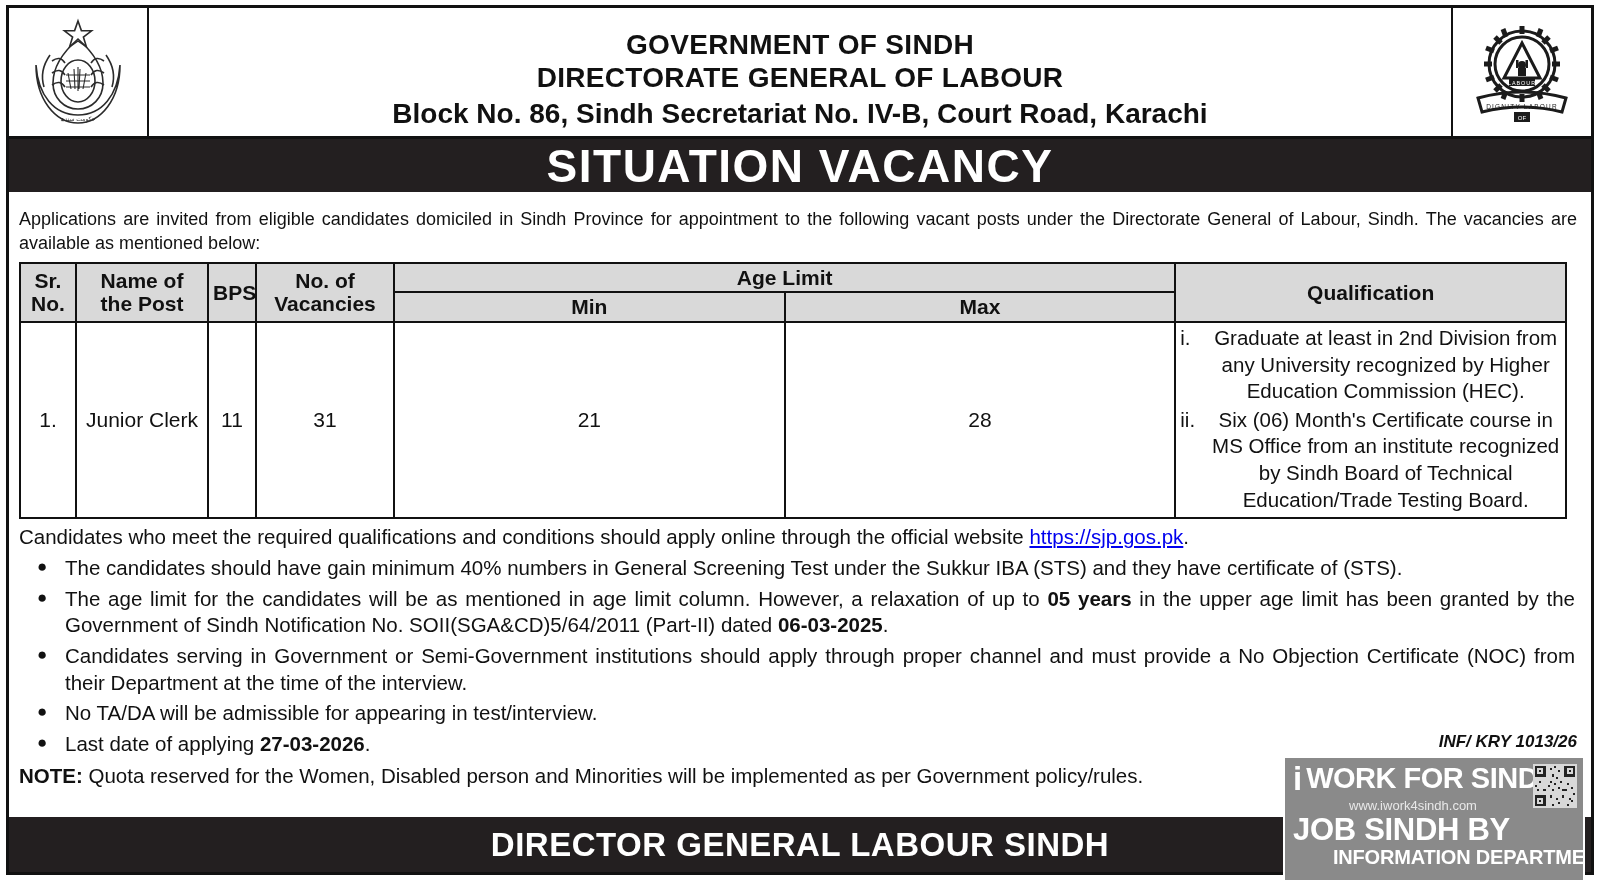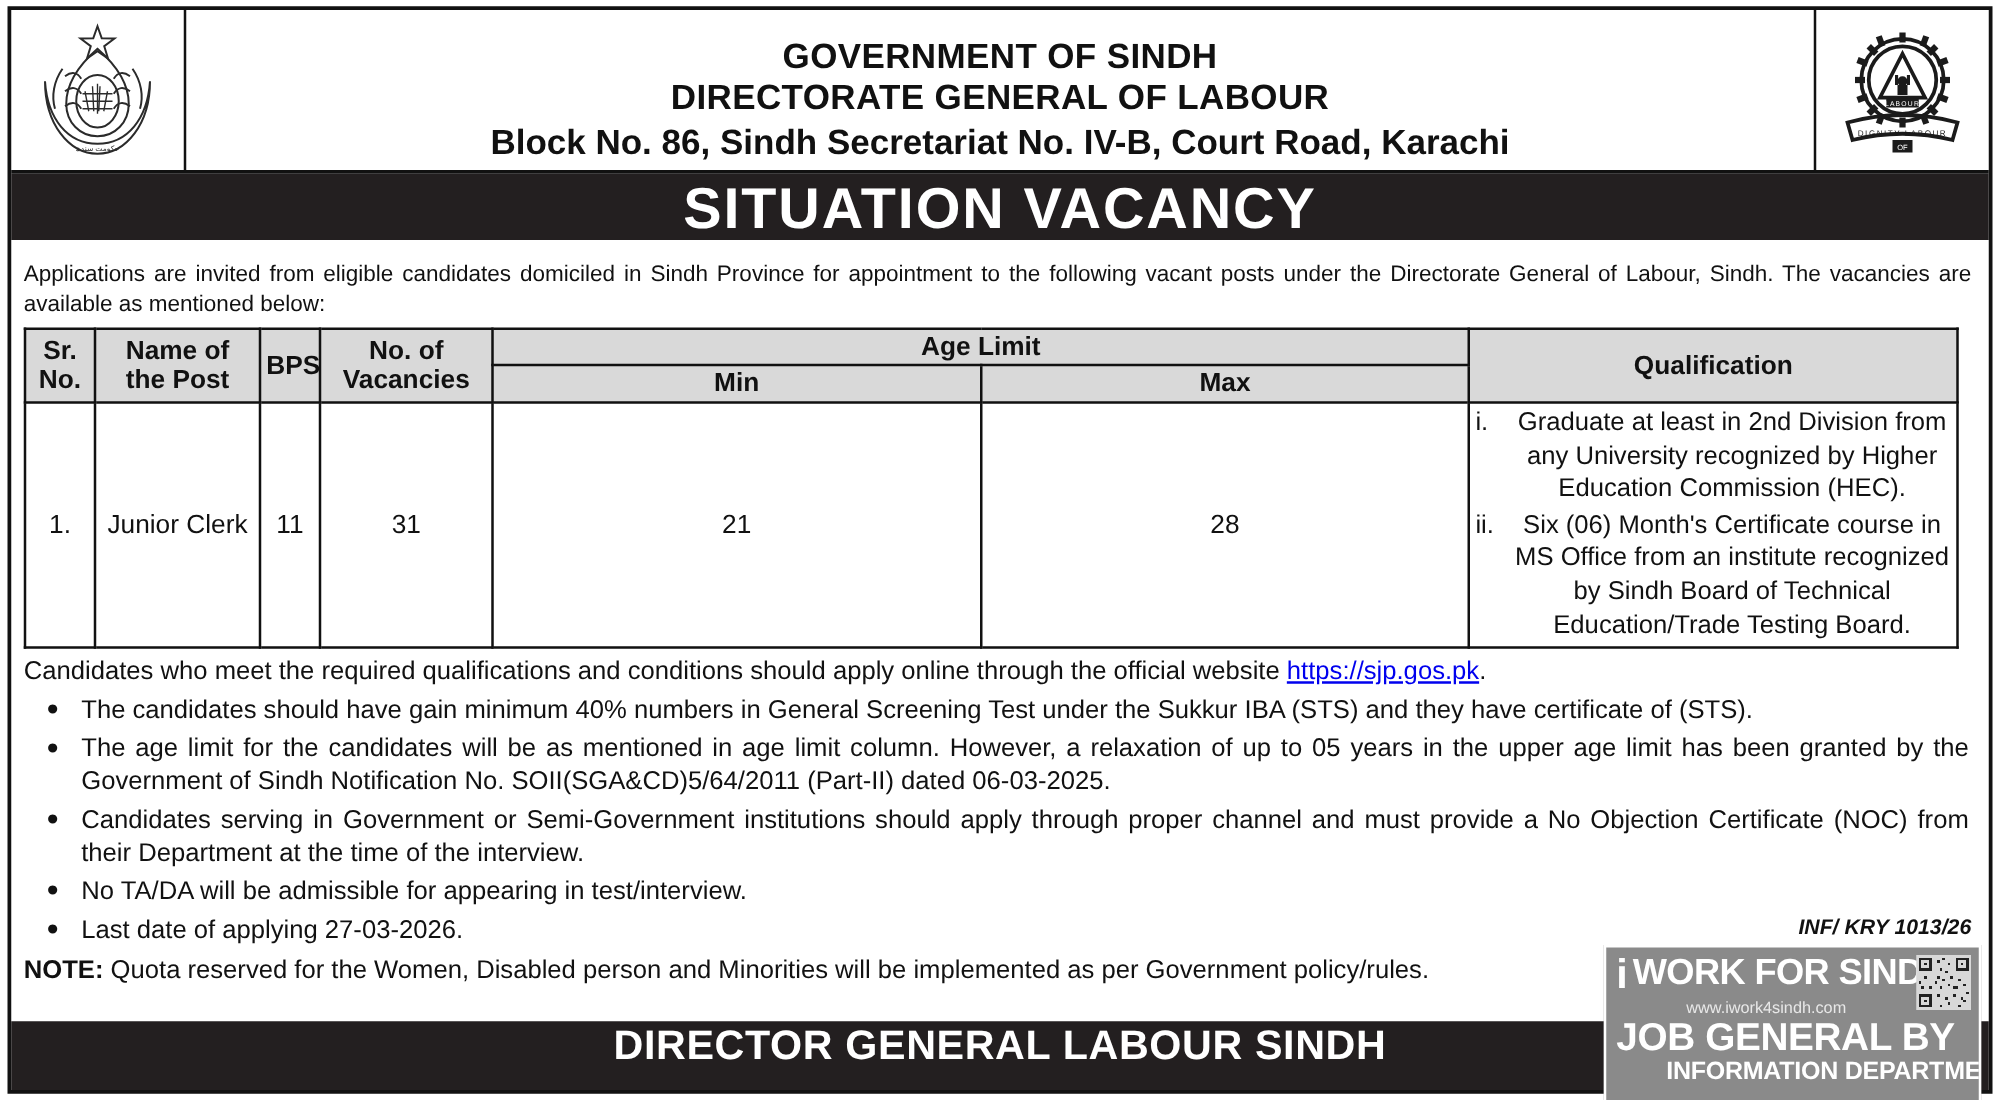--- a/index.html
+++ b/index.html
@@ -191,38 +191,39 @@
     flex: 0 0 46px;
     padding-left: 18px;
     font-size: 17px;
     line-height: 1.45;
   }
   .note-txt {
     flex: 1 1 auto;
     padding-right: 6px;
   }
   .note-txt.justify { text-align: justify; }
-  .note-txt b { font-weight: normal; }
+  .note-txt b { font-weight: bold; }
 
   .note-final {
     font-size: 20.5px;
     color: #111;
     margin-top: 5px;
     line-height: 1.3;
   }
   .note-final .lbl { font-weight: bold; }
 
   
   .footer {
     position: absolute;
     left: 0; bottom: 0;
     width: 1582px;
     height: 55px;
     background: #231f20;
     display: flex;
+    align-items: center;
     justify-content: center;
   }
   .footer-title {
     color: #fff;
     font-size: 33px;
     font-weight: bold;
     letter-spacing: 0.5px;
   }
 
   
@@ -514,21 +515,21 @@
             <rect x="16" y="19" width="1" height="1"></rect>
           <rect x="18" y="17" width="1" height="1"></rect>
             <rect x="14" y="12" width="1" height="1"></rect>
         </g>
       </svg>
       <div class="badge-row1">
         <span class="badge-i">i</span>
         <span class="badge-main">WORK FOR SINDH</span>
       </div>
       <div class="badge-www">www.iwork4sindh.com</div>
-      <div class="badge-l2">JOB GENERAL BY</div>
+      <div class="badge-l2">JOB SINDH BY</div>
       <div class="badge-l3">INFORMATION DEPARTMENT</div>
     </div>
 
     <div class="footer">
       <div class="footer-title">DIRECTOR GENERAL LABOUR SINDH</div>
     </div>
 
   </div>
 </div>
 

